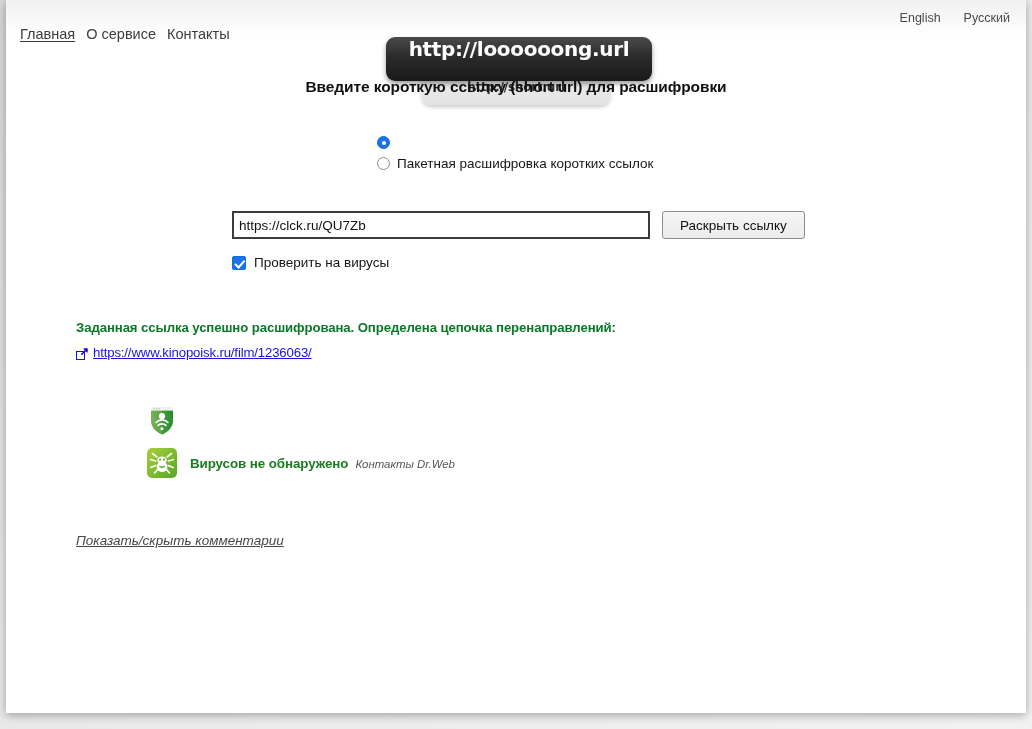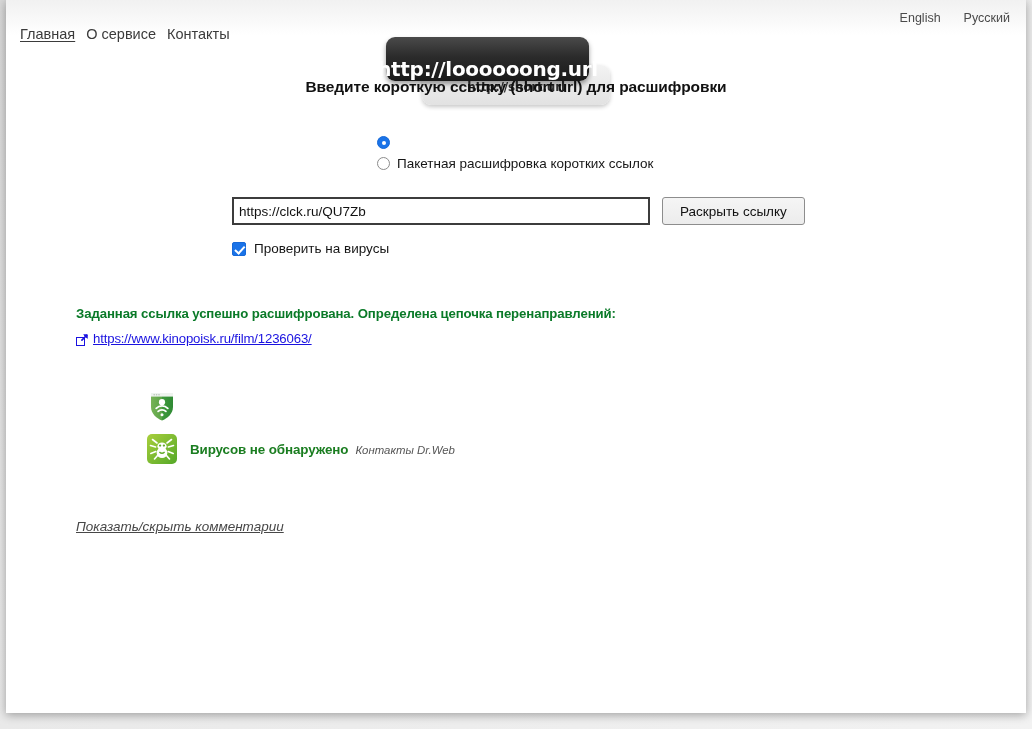--- a/index.html
+++ b/index.html
@@ -106,27 +106,27 @@
     font-size: 12px;
     font-weight: bold;
     color: #2f2f2f;
     letter-spacing: -0.2px;
     padding-top: 4px;
   }
   .logo-long {
     position: absolute;
     left: 0px;
     top: 0px;
-    width: 203px;
+    width: 266px;
     height: 44px;
     background: linear-gradient(to bottom, #4a4a4a 0%, #2b2b2b 45%, #191919 100%);
     border-radius: 9px;
     box-shadow: 0 3px 5px rgba(0,0,0,0.38);
     display: flex;
-    align-items: flex-end;
+    align-items: flex-start;
     justify-content: center;
   }
   .logo-long span {
     font-family: "DejaVu Sans", sans-serif;
     font-size: 20px;
     font-weight: bold;
     color: #ffffff;
     letter-spacing: -0.3px;
   }
 
@@ -178,21 +178,21 @@
     height: 4px;
     border-radius: 50%;
     background: #ffffff;
   }
   .radio-label {
     font-size: 13.5px;
     color: #161616;
   }
 
   .input-row {
-    margin-top: 23px;
+    margin-top: 37px;
     padding-left: 226px;
     display: flex;
     align-items: flex-start;
     gap: 12px;
   }
   .url-input {
     width: 404px;
     height: 24px;
     border: 2px solid #3c3c3c;
     background: #ffffff;

